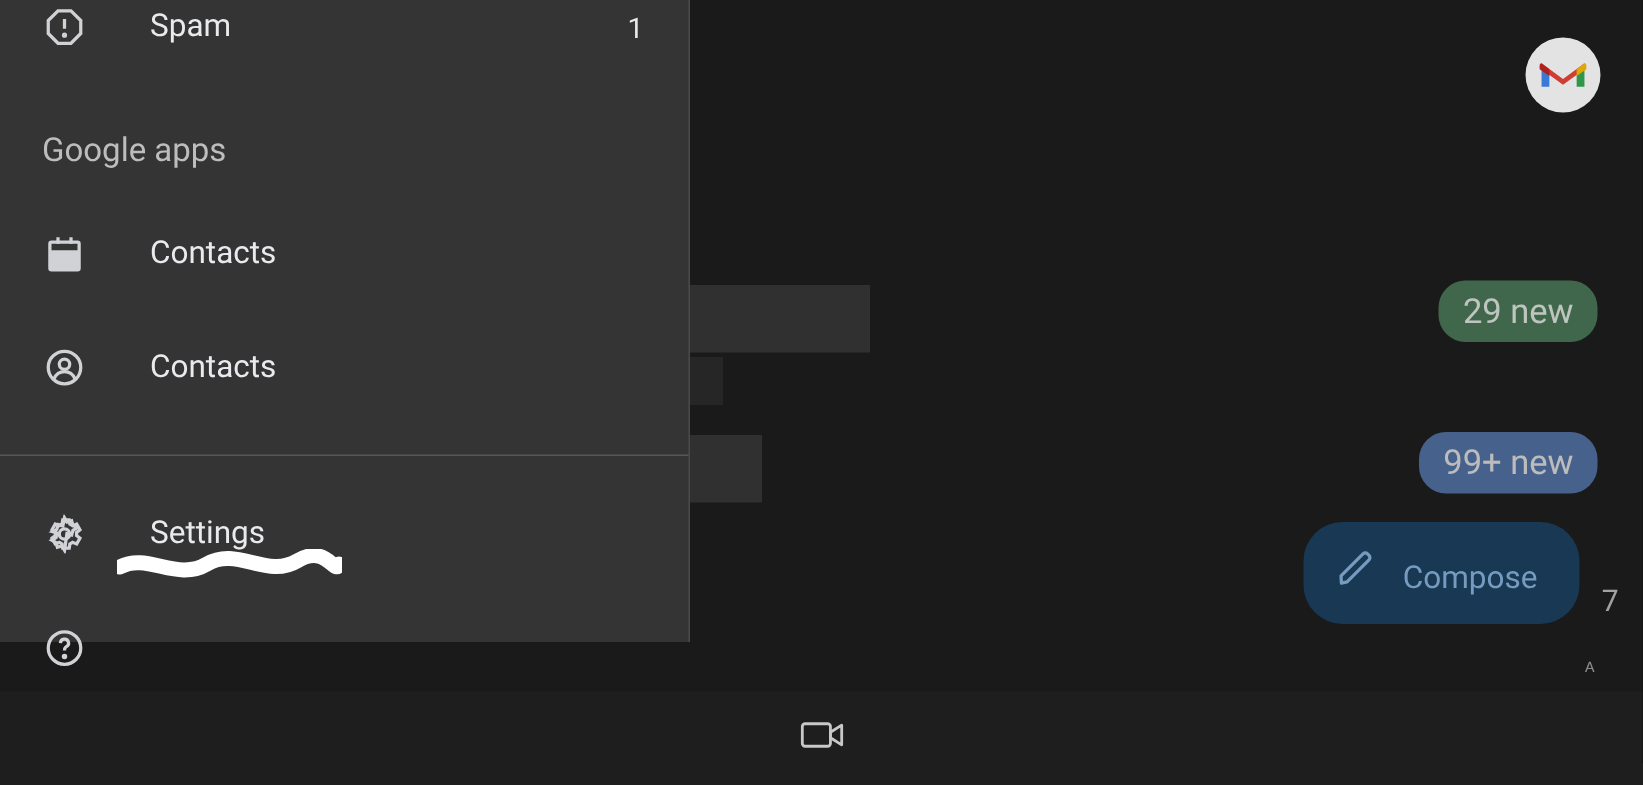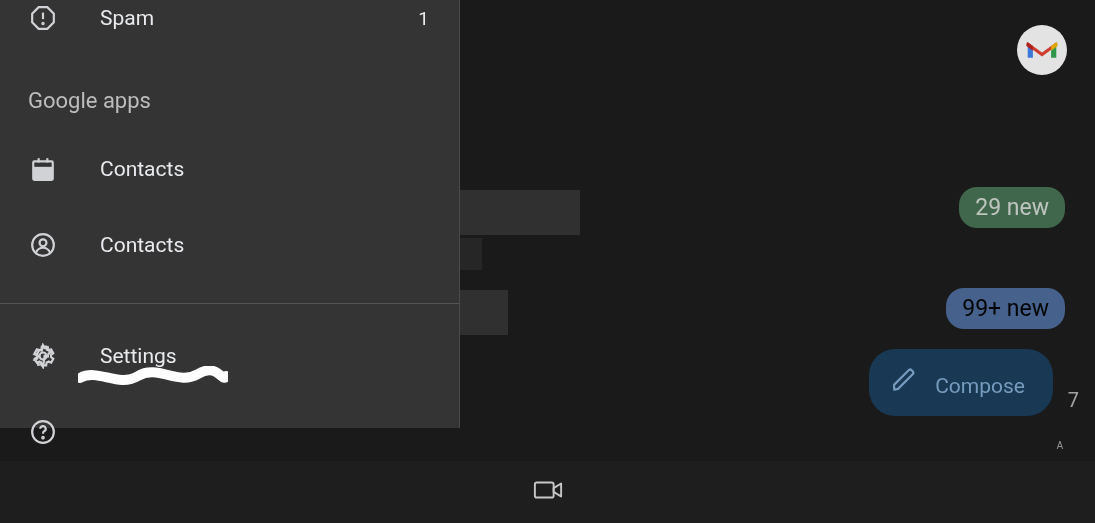--- a/index.html
+++ b/index.html
@@ -10,21 +10,21 @@
     
     .backdrop { position: absolute; inset: 0; background: #1a1a1a; }
 
     
     .gmail-logo-wrap { position: absolute; top: 25px; right: 28px; width: 50px; height: 50px; border-radius: 50%; background: #fff; display: flex; align-items: center; justify-content: center; opacity: 0.88; }
     .gmail-logo-wrap svg { width: 34px; height: 26px; }
 
     
     .badge { position: absolute; border-radius: 18px; padding: 7px 16px; font-size: 23px; font-weight: 400; opacity: 0.8; }
     .badge-green { background: #4a7a58; color: #e6f0e8; right: 30px; top: 187px; }
-    .badge-blue  { background: #5273a8; color: #000000; right: 30px; top: 288px; }
+    .badge-blue  { background: #5273a8; color: #e5e5e5; right: 30px; top: 288px; }
 
     
     .compose { position: absolute; right: 42px; bottom: 107px; background: #183b59; color: #7ea7cc; border-radius: 26px; padding: 18px 28px 18px 22px; display: flex; align-items: flex-end; gap: 18px; font-size: 21px; opacity: 0.92; cursor: pointer; }
     .compose svg { width: 26px; height: 26px; stroke: #7ea7cc; }
 
     
     .count-7 { position: absolute; right: 16px; top: 388px; color: #c5c5c5; font-size: 20px; opacity: 0.8; }
 
     
     .caret { position: absolute; right: 32px; bottom: 68px; color: #bdbdbd; font-size: 14px; opacity: 0.7; }

